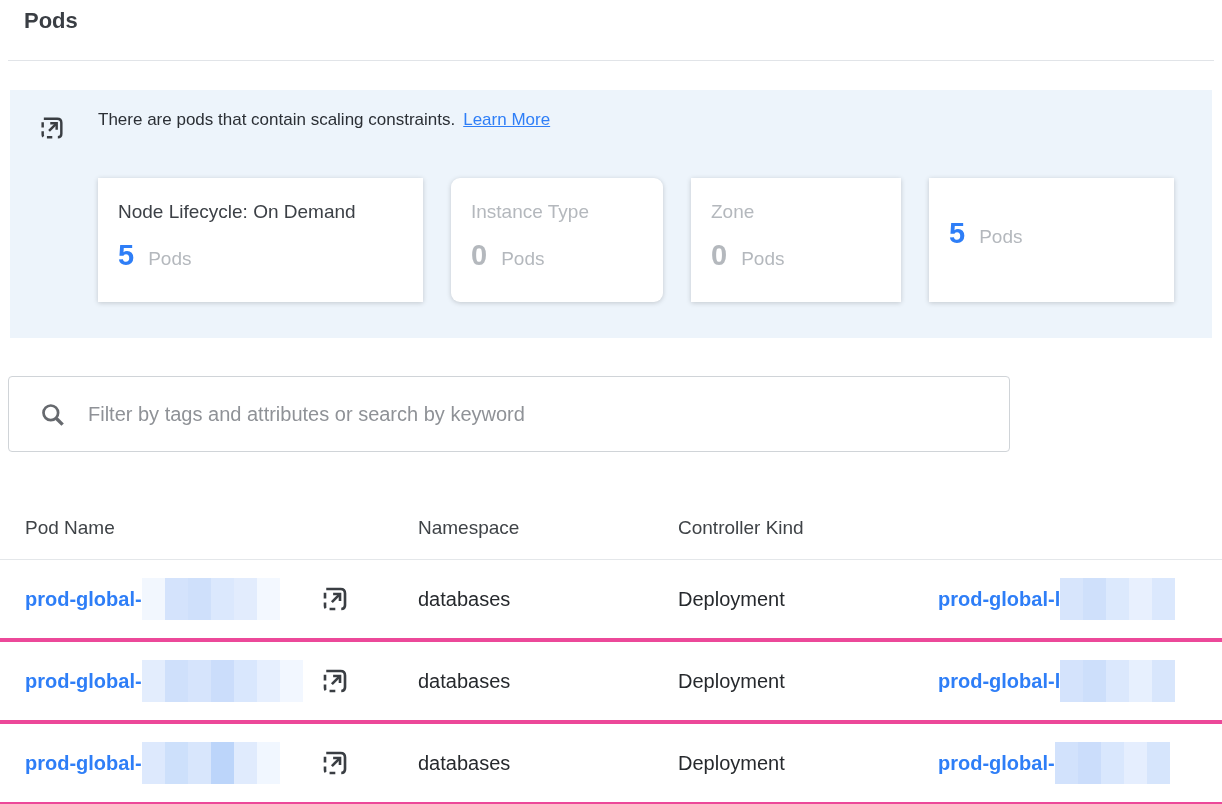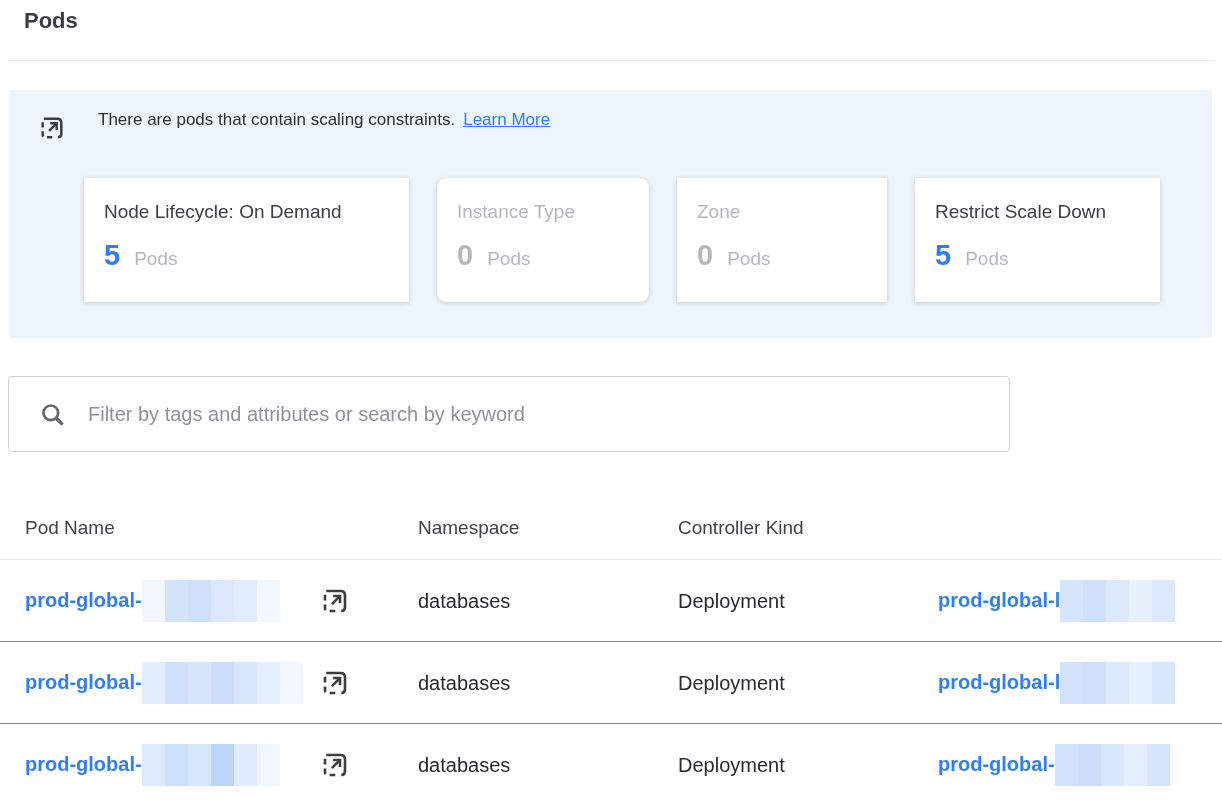--- a/index.html
+++ b/index.html
@@ -8,21 +8,21 @@
   .page { position:relative; width:1222px; height:804px; }
 
   .page-title { position:absolute; left:24px; top:8px; font-size:22px; font-weight:bold; color:#3a3e44; }
   .top-divider { position:absolute; left:8px; right:8px; top:60px; height:1px; background:#e1e4e8; }
 
   
   .banner { position:absolute; left:10px; top:90px; width:1202px; height:248px; background:#edf4fb; }
   .banner-icon { position:absolute; left:28px; top:24px; width:28px; height:28px; }
   .banner-msg { position:absolute; left:88px; top:20px; font-size:17px; color:#2b2f35; white-space:nowrap; }
   .learn-more { color:#2e7ef7; text-decoration:underline; cursor:pointer; margin-left:8px; }
-  .cards { position:absolute; left:74px; top:88px; display:flex; gap:28px;align-items:flex-end; }
+  .cards { position:absolute; left:88px; top:88px; display:flex; gap:28px;align-items:flex-end; }
   .card { background:#fff; height:124px; padding:23px 20px 0 20px;
     box-shadow:0 1px 5px rgba(0,0,0,0.18); cursor:pointer; }
   .card:nth-child(1){ width:325px; }
   .card:nth-child(2){ width:212px;border-radius:9px; }
   .card:nth-child(3){ width:210px; }
   .card:nth-child(4){ width:245px; }
   .card-label { font-size:19px; color:#3c4046; white-space:nowrap; }
   .card-countrow { margin-top:18px; display:flex; align-items:baseline; }
   .card-count { font-size:29px; font-weight:bold; color:#2e7ef7; line-height:1; }
   .card-unit { font-size:19px; color:#b4b8bd; margin-left:14px; }
@@ -41,21 +41,21 @@
   .table { position:absolute; left:0; top:497px; width:1222px; }
   .thead { position:relative; height:63px; border-bottom:1px solid #e4e7ea; }
   .th { position:absolute; top:50%; transform:translateY(-50%); font-size:19px; color:#3f4347;
     white-space:nowrap; cursor:pointer; display:flex; align-items:center; }
   .th-pod  { left:25px; }
   .th-ns   { left:418px; }
   .th-kind { left:678px; }
   .th-ctrl { left:940px; }
   .sort-arrow { margin-left:26px; font-size:21px; color:#4a4e54; }
 
-  .tr { position:relative; height:82px; border-bottom:1px solid #ec4899; }
+  .tr { position:relative; height:82px; border-bottom:4px solid #ec4899; }
   .cell { position:absolute; top:50%; transform:translateY(-50%); font-size:20px; color:#26292d; white-space:nowrap; }
   .cell-pod  { left:25px; display:flex; align-items:center; }
   .cell-icon { left:320px; width:30px; height:30px; cursor:pointer; }
   .cell-ns   { left:418px; }
   .cell-kind { left:678px; }
   .cell-ctrl { left:938px; display:flex; align-items:center; }
   .pod-link { color:#2e7ef7; font-weight:bold; font-size:20px; cursor:pointer; }
   .blur-band { display:flex; height:42px; }
   .blur-block { width:23px; height:100%; }
 
@@ -100,21 +100,20 @@
 
   <div class="card inactive">
     <div class="card-label">Zone</div>
     <div class="card-countrow">
       <span class="card-count">0</span>
       <span class="card-unit">Pods</span>
     </div>
   </div>
 
   <div class="card">
-    <div class="card-label">Restrict Scale Down</div>
     <div class="card-countrow">
       <span class="card-count">5</span>
       <span class="card-unit">Pods</span>
     </div>
   </div>
 </div>
   </div>
 
   <div class="search-box">
     <div class="search-icon">

